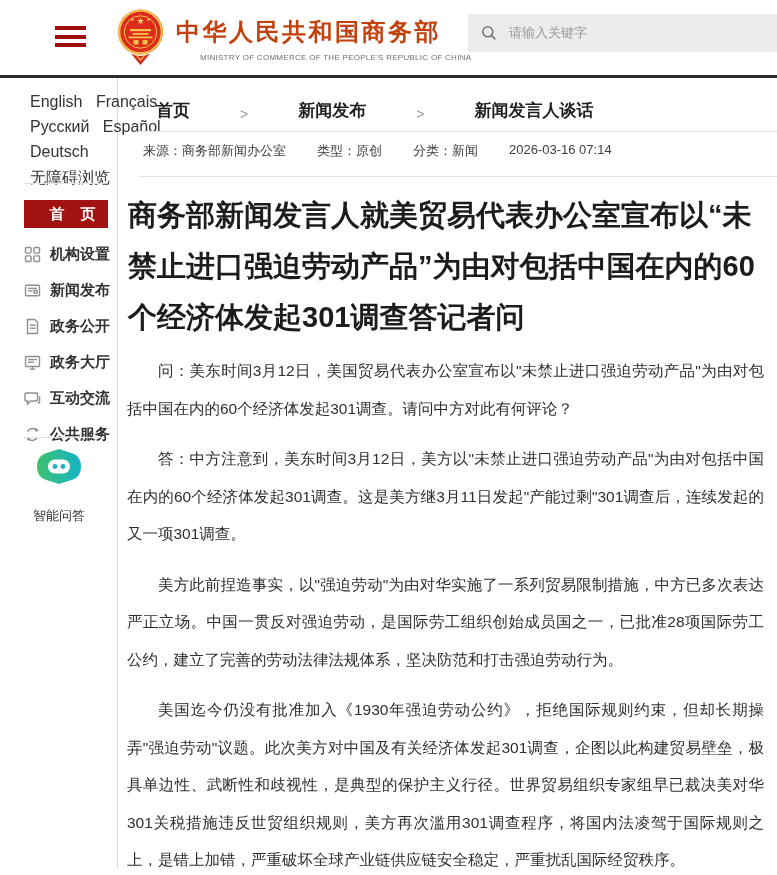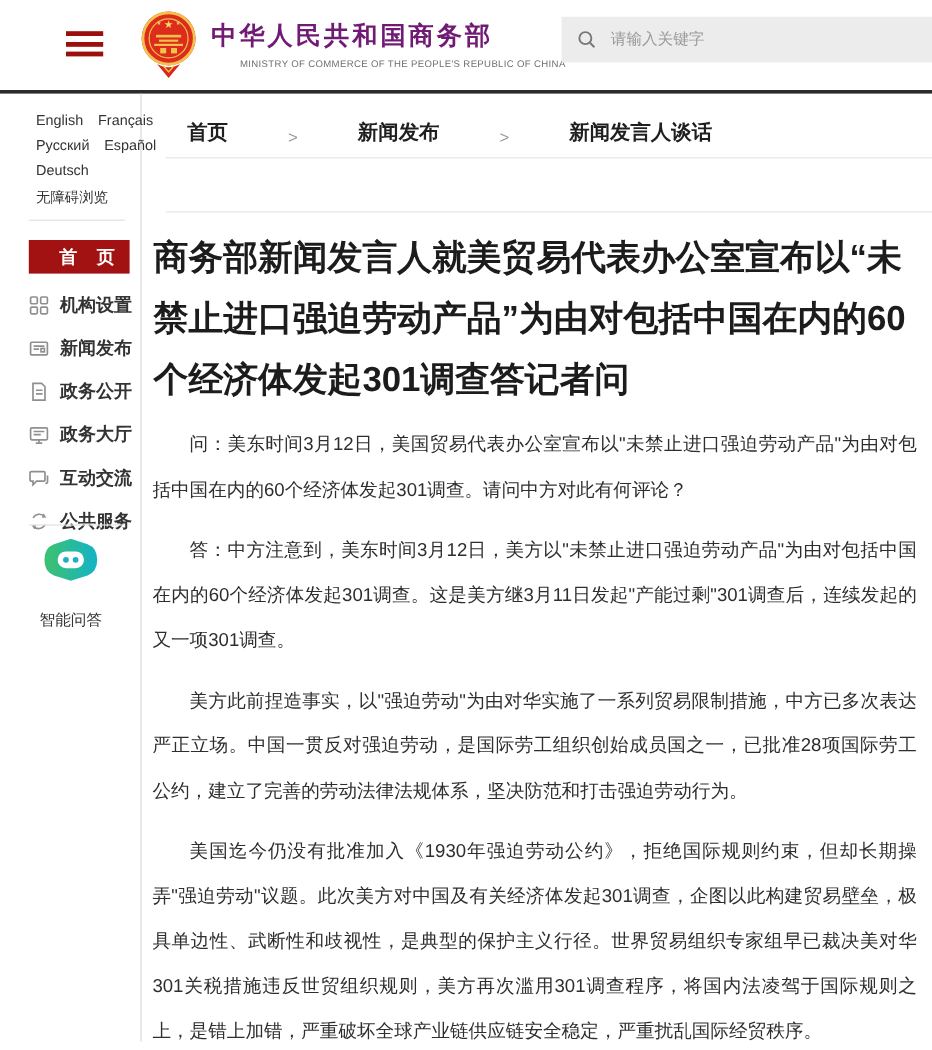--- a/index.html
+++ b/index.html
@@ -6,30 +6,30 @@
   html,body { margin:0; padding:0; background:#fff; }
   body { font-family:"Liberation Sans","DejaVu Sans",sans-serif; }
   .page { position:relative; width:777px; height:875px; background:#fff; overflow:hidden; }
 
   
   .header { position:absolute; left:0; top:0; width:777px; height:75px; background:#fff; }
   .hamburger { position:absolute; left:55px; top:26px; width:31px; height:21px; cursor:pointer; }
   .hamburger .bar { width:31px; height:4px; background:#9d0f0c; margin-bottom:4.5px; }
   .logo { position:absolute; left:117px; top:7px; width:47px; height:62px; }
   .site-titles { position:absolute; left:176px; top:16px; }
-  .site-title { font-size:21px; font-weight:700; color:#701a75; letter-spacing:2.5px; white-space:nowrap; }
+  .site-title { font-size:24px; font-weight:700; color:#c2410c; letter-spacing:2.5px; white-space:nowrap; }
   .site-subtitle { font-size:8px; color:#707070; letter-spacing:0.28px; margin-top:5px; white-space:nowrap;padding-left:24px; }
   .search-box { position:absolute; left:468px; top:14px; width:309px; height:38px; background:#ececec; display:flex; align-items:center; padding-left:13px; }
   .search-box input { border:none; outline:none; background:transparent; font-size:13px; color:#333; width:230px; margin-left:10px; font-family:Liberation Mono, monospace; }
   .search-box input::placeholder { color:#9a9a9a; }
   .header-rule { position:absolute; left:0; top:75px; width:777px; height:3px; background:#2b2b2b; }
 
   
   .sidebar-sep { position:absolute; left:117px; top:78px; width:1px; height:790px; background:#d9d9d9; }
-  .langs { position:absolute; left:30px; top:93px; width:88px; font-size:12px; color:#333; }
+  .langs { position:absolute; left:30px; top:93px; width:88px; font-size:16px; color:#333; }
   .lang-row { margin-bottom:7px; white-space:nowrap; }
   .lang-row a { color:#333; text-decoration:none; margin-right:9px; cursor:pointer; }
   .side-divider { position:absolute; left:24px; width:80px; height:1px; background:#e2e2e2; }
   .home-btn { position:absolute; left:24px; top:200px; width:84px; height:28px; background:#a31212; color:#fff;
               font-size:15px; font-weight:700; display:flex; align-items:center; justify-content:center; letter-spacing:6px; cursor:pointer; padding-left:19px; }
   .menu { position:absolute; left:24px; top:236px; width:94px; }
   .menu-item { display:flex; align-items:center; height:36px; cursor:pointer;font-family:Liberation Serif, serif; }
   .menu-item .mi-icon { width:17px; height:17px; margin-right:9px; display:flex; align-items:center; }
   .menu-item .mi-label { font-size:15px; font-weight:700; color:#333; white-space:nowrap; }
   .smartqa { position:absolute; left:0; top:448px; width:118px; text-align:center; cursor:pointer; }
@@ -202,20 +202,26 @@
   <div class="breadcrumb">
     <a>首页</a>
     <span class="sep">&gt;</span>
     <a>新闻发布</a>
     <span class="sep">&gt;</span>
     <a>新闻发言人谈话</a>
   </div>
 
   <div class="rule-light" style="top:131px;"></div>
 
+  <div class="meta">
+    <span>来源：商务部新闻办公室</span>
+    <span>类型：原创</span>
+    <span>分类：新闻</span>
+    <span>2026-03-16 07:14</span>
+  </div>
 
   <div class="rule-light" style="top:176px;"></div>
 
   <h1 class="article-title" style="margin:0;">商务部新闻发言人就美贸易代表办公室宣布以“未禁止进口强迫劳动产品”为由对包括中国在内的60个经济体发起301调查答记者问</h1>
 
   <div class="article-body">
     <p>问：美东时间3月12日，美国贸易代表办公室宣布以"未禁止进口强迫劳动产品"为由对包括中国在内的60个经济体发起301调查。请问中方对此有何评论？</p>
     <p>答：中方注意到，美东时间3月12日，美方以"未禁止进口强迫劳动产品"为由对包括中国在内的60个经济体发起301调查。这是美方继3月11日发起"产能过剩"301调查后，连续发起的又一项301调查。</p>
     <p>美方此前捏造事实，以"强迫劳动"为由对华实施了一系列贸易限制措施，中方已多次表达严正立场。中国一贯反对强迫劳动，是国际劳工组织创始成员国之一，已批准28项国际劳工公约，建立了完善的劳动法律法规体系，坚决防范和打击强迫劳动行为。</p>
     <p>美国迄今仍没有批准加入《1930年强迫劳动公约》，拒绝国际规则约束，但却长期操弄"强迫劳动"议题。此次美方对中国及有关经济体发起301调查，企图以此构建贸易壁垒，极具单边性、武断性和歧视性，是典型的保护主义行径。世界贸易组织专家组早已裁决美对华301关税措施违反世贸组织规则，美方再次滥用301调查程序，将国内法凌驾于国际规则之上，是错上加错，严重破坏全球产业链供应链安全稳定，严重扰乱国际经贸秩序。</p>

